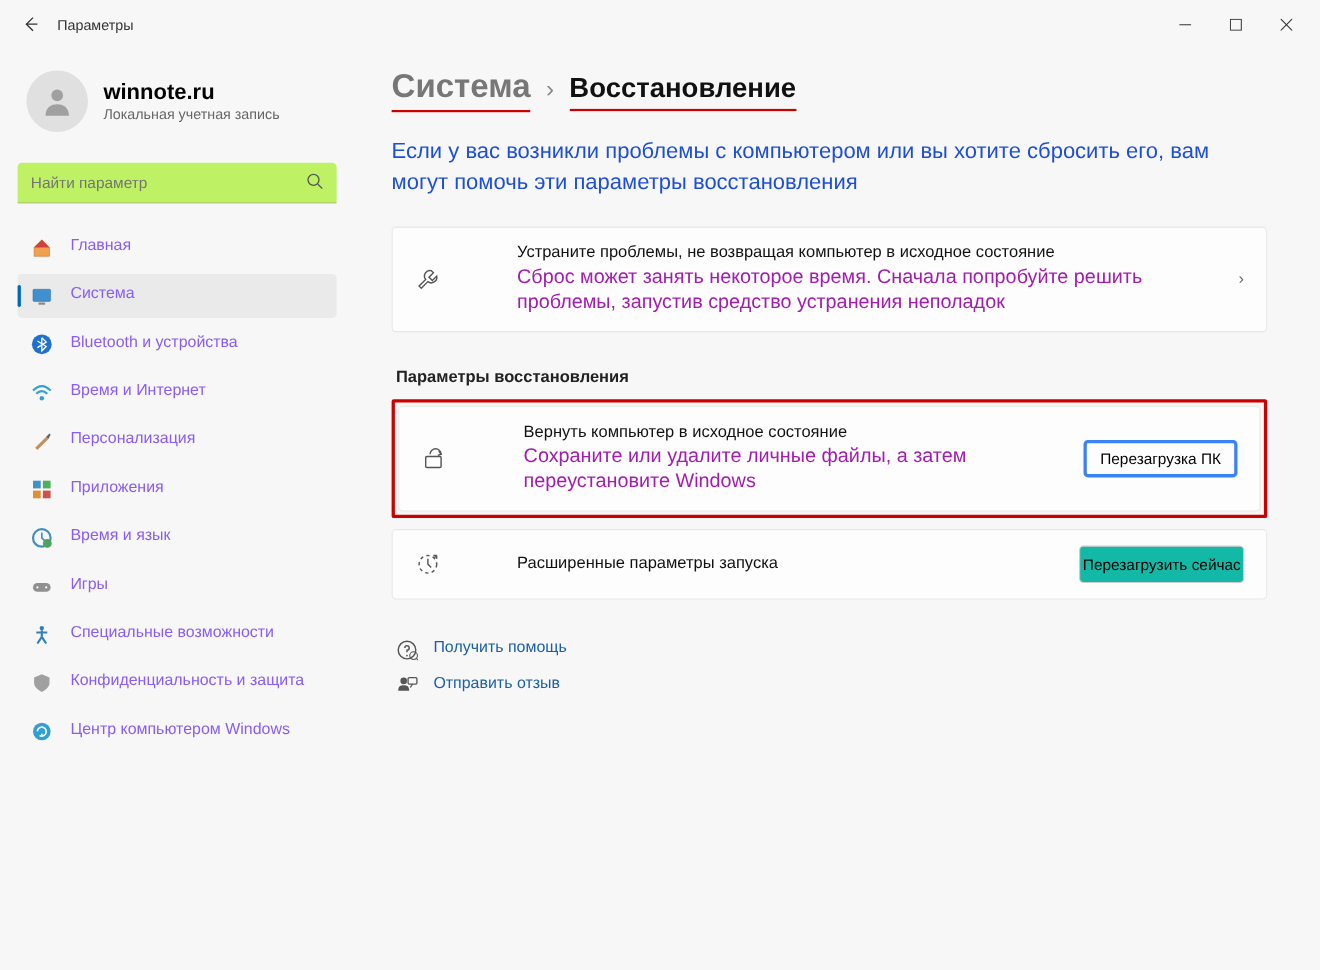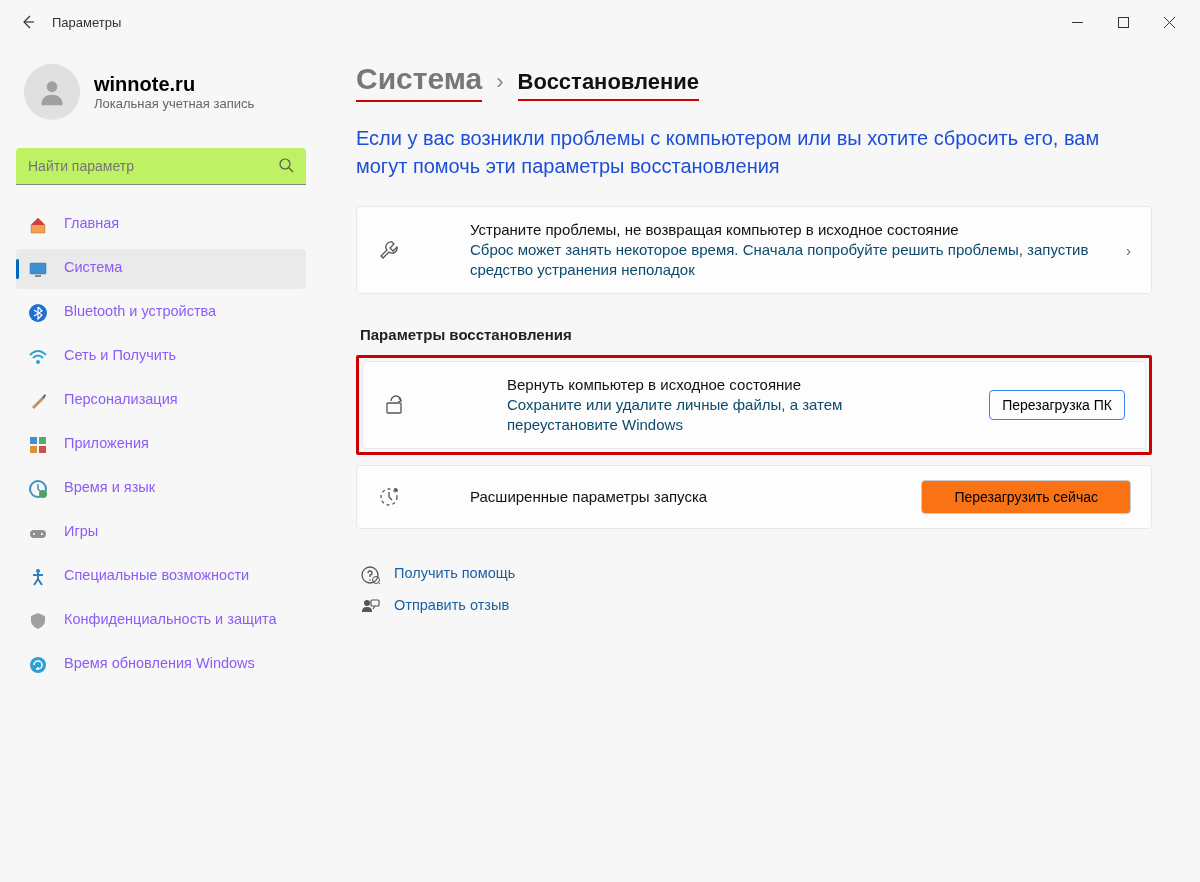--- a/index.html
+++ b/index.html
@@ -156,21 +156,21 @@
       color: #777;
       border-bottom: 2.5px solid #c00;
       padding-bottom: 4px;
     }
     .crumb-sep {
       font-size: 22px;
       color: #888;
       margin: 0 14px;
     }
     .crumb-current {
-      font-size: 22px;
+      font-size: 25px;
       font-weight: 600;
       color: #111;
       border-bottom: 2.5px solid #c00;
       padding-bottom: 4px;
     }
     .description {
       font-size: 20px;
       color: #1d4ed8;
       line-height: 1.4;
       margin-bottom: 26px;
@@ -194,58 +194,57 @@
     .card-text {
       flex: 1;
       margin-left: 47px;
     }
     .card-title {
       font-size: 15px;
       color: #111;
       margin-bottom: 2px;
     }
     .card-subtitle {
-      font-size: 15px;
-      color: #0c4a6e;
+      font-size: 18px;
+      color: #a21caf;
       line-height: 1.3;
     }
     .card-action {
       margin-left: 16px;
       flex-shrink: 0;
     }
     .chevron {
       color: #666;
       font-size: 15px;
     }
     .action-button {
-      padding: 8px 32px;
-      background: #f97316;
+      padding: 8px 2px;
+      background: #14b8a6;
       border: 1px solid #ccc;
       border-radius: 4px;
       font-size: 14px;
       cursor: pointer;
     }
     .section-header {
       font-size: 15px;
       font-weight: 600;
       color: #222;
       margin: 32px 0 12px 4px;
     }
     .highlight-box {
       border: 3px solid #c00;
       border-radius: 2px;
       padding: 3px;
       margin-bottom: 10px;
     }
     .highlight-box .card {
       margin-bottom: 0;
-      gap: 31px;
     }
     .highlight-button {
-      border: 1px solid #3b82f6;
+      border: 3px solid #3b82f6;
       padding: 6px 12px;
       background: #fdfdfd;
       border-radius: 4px;
       font-size: 14px;
       cursor: pointer;
     }
     .footer-links {
       margin-top: 30px;
     }
     .footer-link {
@@ -345,21 +344,21 @@
           <span>Bluetooth и устройства</span>
         </li>
         <li class="nav-item">
           <span class="nav-icon">
               <svg width="20" height="20" viewBox="0 0 20 20">
                 <path d="M2 8 Q10 0 18 8" stroke="#30a0d0" stroke-width="2" fill="none"></path>
                 <path d="M5 11 Q10 6 15 11" stroke="#30a0d0" stroke-width="2" fill="none"></path>
                 <circle cx="10" cy="15" r="2" fill="#30a0d0"></circle>
               </svg>
             </span>
-          <span>Сеть и Получить</span>
+          <span>Время и Интернет</span>
         </li>
         <li class="nav-item">
           <span class="nav-icon">
               <svg width="20" height="20" viewBox="0 0 20 20">
                 <path d="M4 16 L14 6 L16 8 L6 18 Z" fill="#c09060"></path>
                 <path d="M14 6 L17 3 L18 4 L16 8" fill="#606060"></path>
               </svg>
             </span>
           <span>Персонализация</span>
         </li>
@@ -412,21 +411,21 @@
           <span>Конфиденциальность и защита</span>
         </li>
         <li class="nav-item">
           <span class="nav-icon">
               <svg width="20" height="20" viewBox="0 0 20 20">
                 <circle cx="10" cy="10" r="8" fill="#30a0d0"></circle>
                 <path d="M6 10 A4 4 0 1 1 10 14" stroke="#fff" stroke-width="1.5" fill="none"></path>
                 <path d="M8 14 L10 14 L10 12" stroke="#fff" stroke-width="1.5" fill="none"></path>
               </svg>
             </span>
-          <span>Время обновления Windows</span>
+          <span>Центр компьютером Windows</span>
         </li>
       </ul>
     </div>
 
     <div class="main">
       <div class="breadcrumb">
         <span class="crumb-parent">Система</span>
         <span class="crumb-sep">›</span>
         <span class="crumb-current">Восстановление</span>
       </div>

